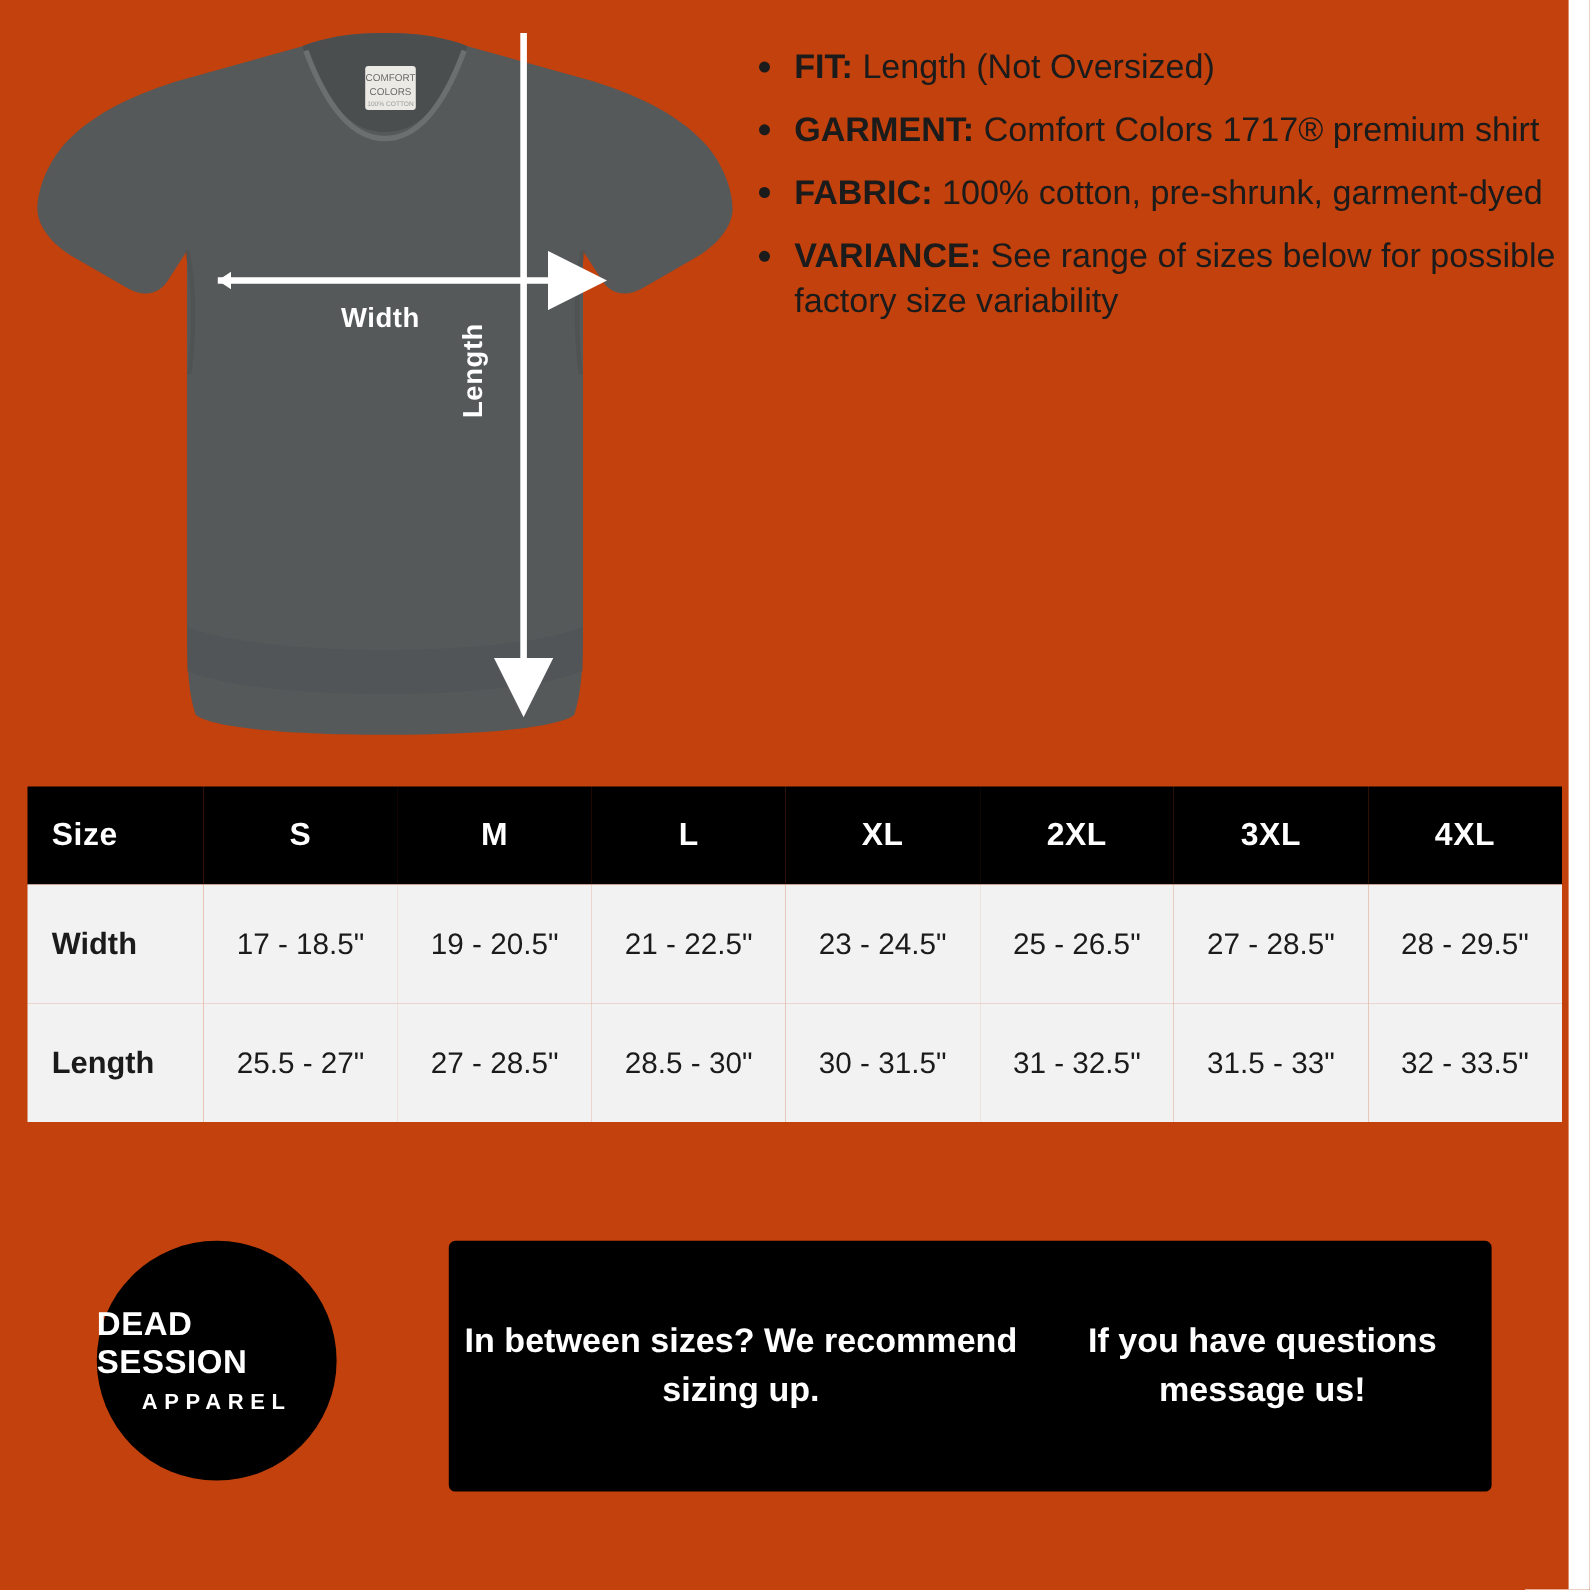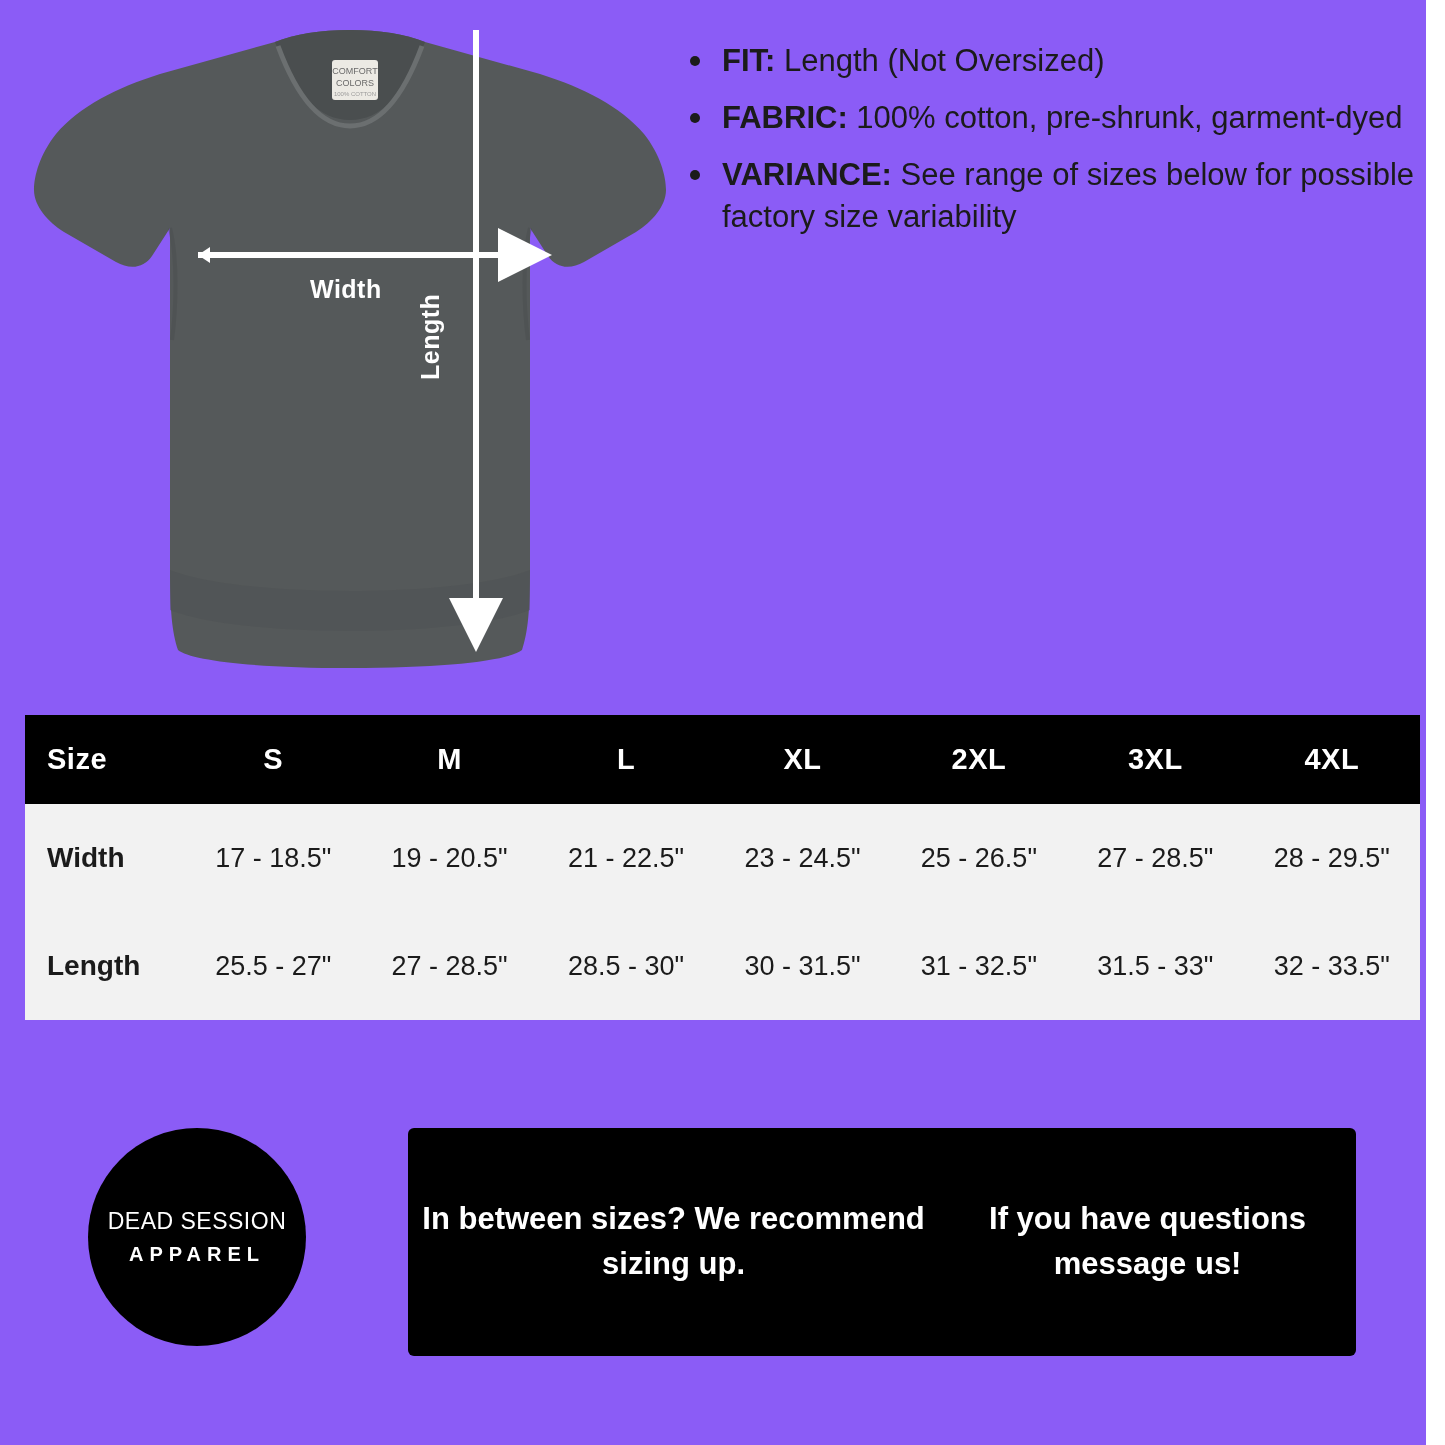--- a/index.html
+++ b/index.html
@@ -8,21 +8,21 @@
     height: 1445px;
     background: #ffffff;
     font-family: "Liberation Sans", sans-serif;
     color: #1b1b1b;
     overflow: hidden;
   }
   .page {
     position: relative;
     width: 1426px;
     height: 1445px;
-    background: #8b5cf6;
+    background: #c2410c;
   }
 
   
   .top {
     position: absolute;
     left: 0; top: 0;
     width: 1445px;
     height: 700px;
   }
 
@@ -136,22 +136,22 @@
     height: 218px;
     border-radius: 50%;
     background: #000000;
     color: #ffffff;
     display: flex;
     flex-direction: column;
     align-items: center;
     justify-content: center;
   }
   .logo-main {
-    font-size: 23px;
-    font-weight: normal;
+    font-size: 30px;
+    font-weight: bold;
     letter-spacing: 0.5px;
   }
   .logo-sub {
     font-size: 20px;
     font-weight: bold;
     letter-spacing: 6px;
     margin-top: 8px;
   }
 
   .note-box {
@@ -239,20 +239,26 @@
 
     <div class="bullets">
 
       <div class="bullet-row">
         <span class="bullet-dot"></span>
         <div class="bullet-text">
           <b>FIT:</b><span> Length (Not Oversized)</span>
         </div>
       </div>
 
+      <div class="bullet-row">
+        <span class="bullet-dot"></span>
+        <div class="bullet-text">
+          <b>GARMENT:</b><span> Comfort Colors 1717® premium shirt</span>
+        </div>
+      </div>
 
       <div class="bullet-row">
         <span class="bullet-dot"></span>
         <div class="bullet-text">
           <b>FABRIC:</b><span> 100% cotton, pre-shrunk, garment-dyed</span>
         </div>
       </div>
 
       <div class="bullet-row">
         <span class="bullet-dot"></span>

